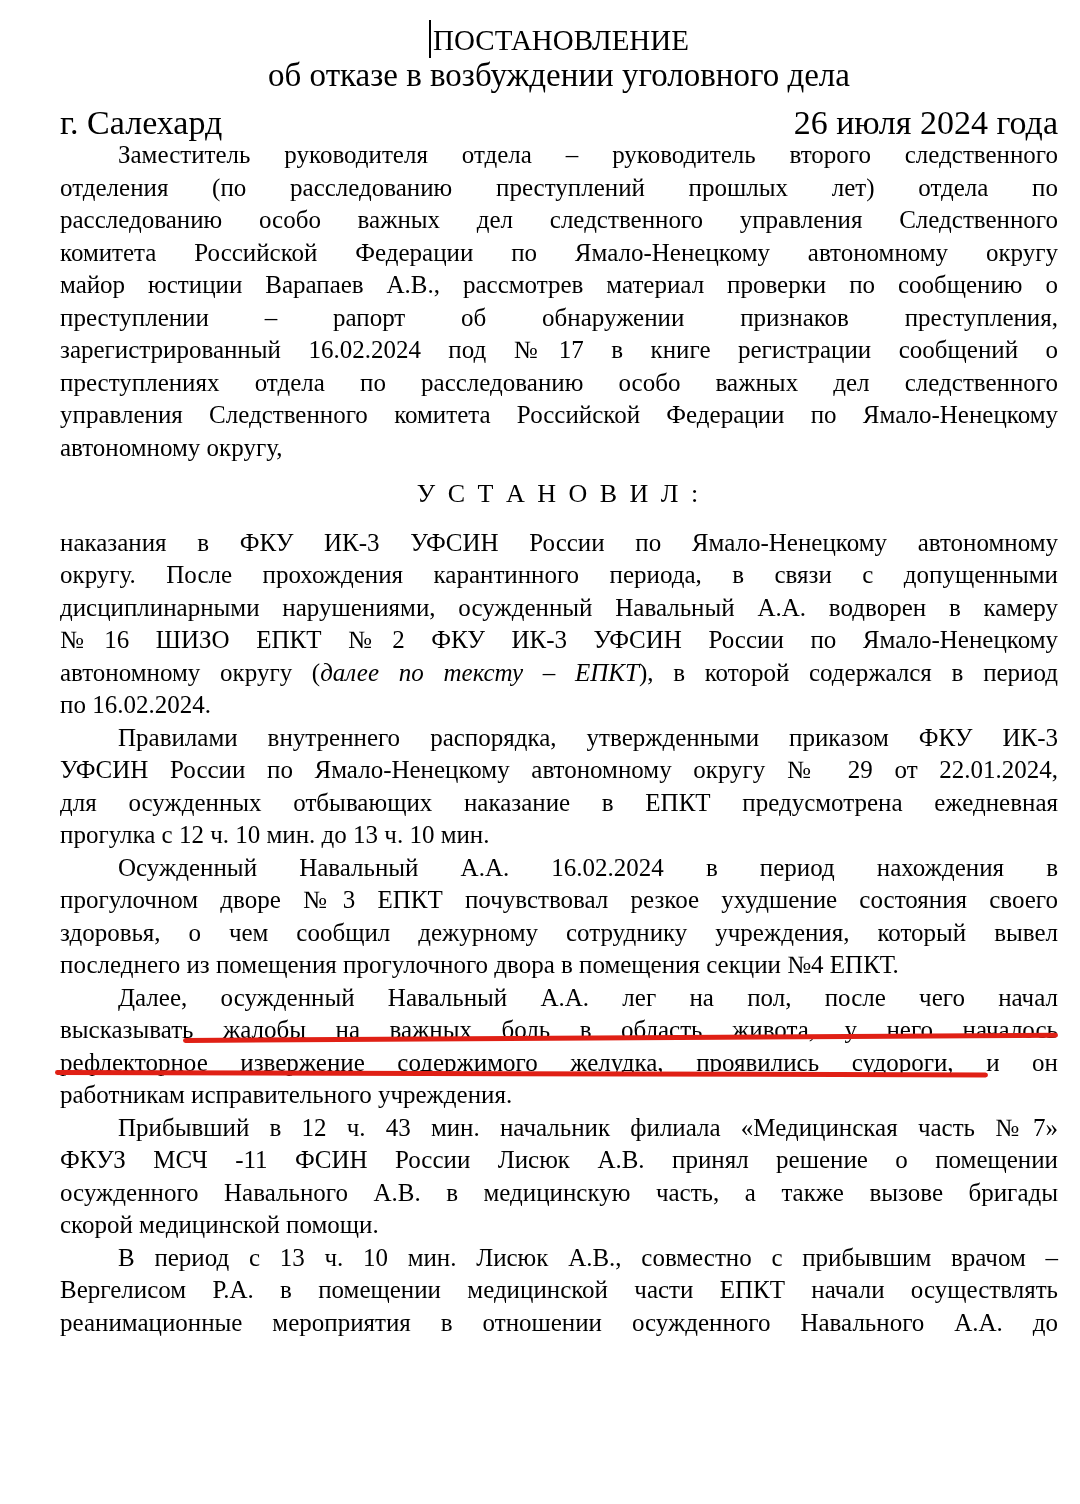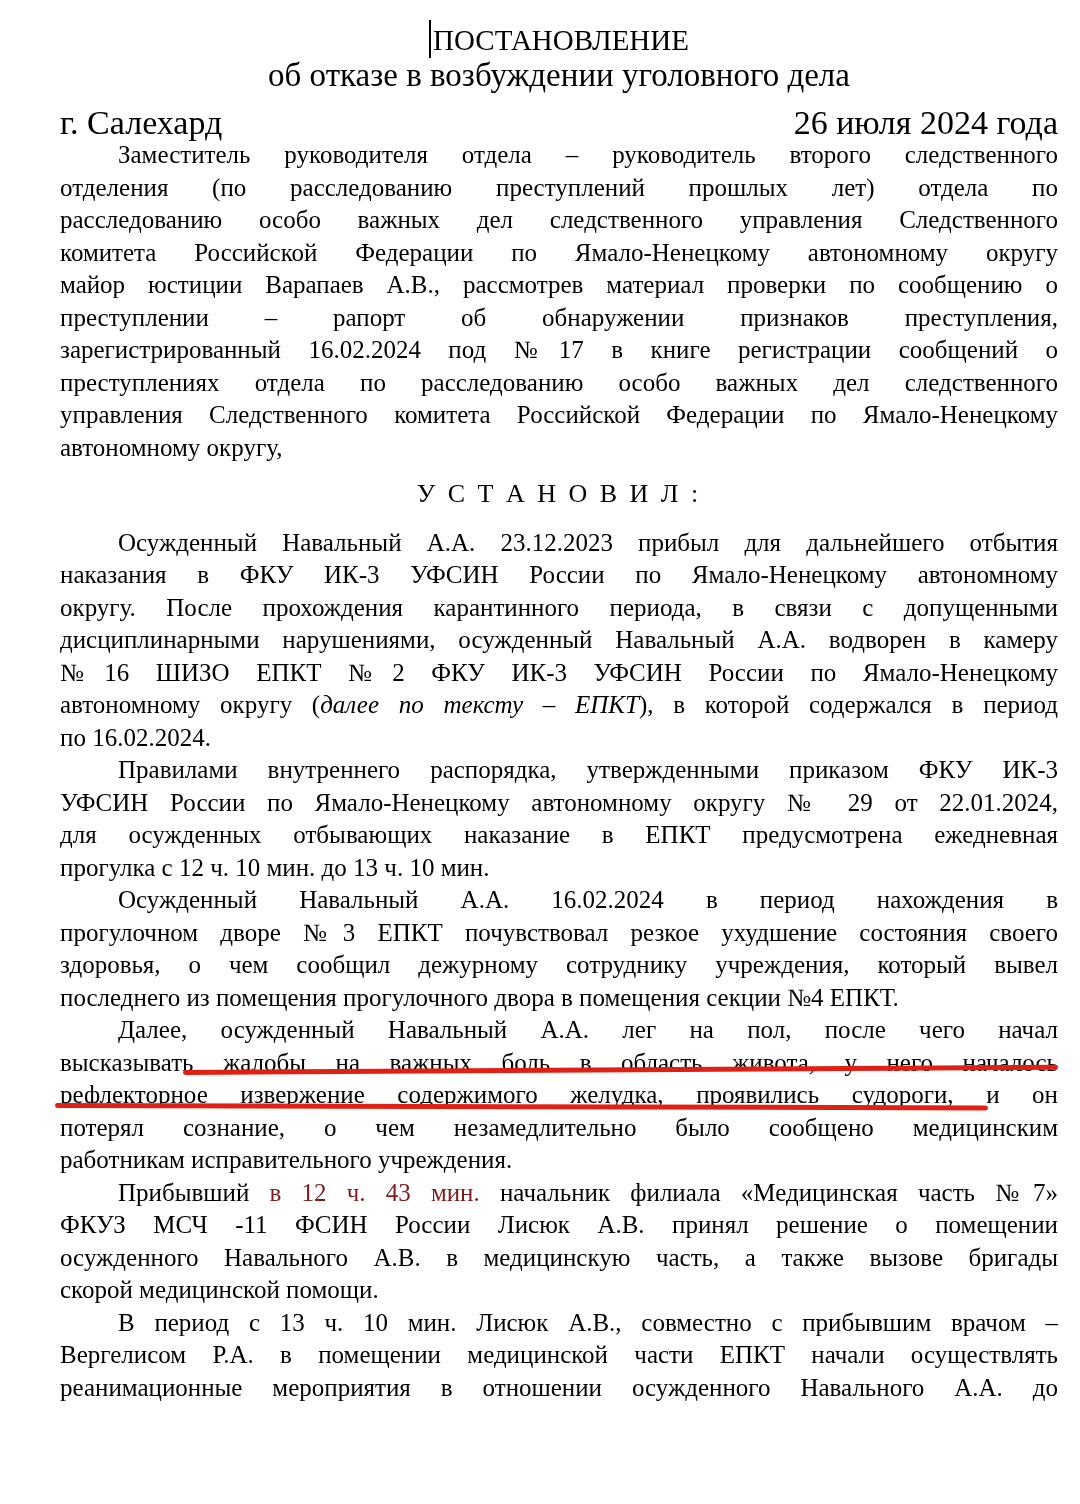--- a/index.html
+++ b/index.html
@@ -57,21 +57,21 @@
   .line.first{text-indent:58px;}
   .line.last{text-align-last:left;-moz-text-align-last:left;}
   .heading{
     text-align:center;
     font-size:26px;
     line-height:32.5px;
     letter-spacing:3px;
     margin:14px 0 16px 0;
   }
   .it{font-style:italic;}
-  .red{color:#7f1d1d;}
+  .red{color:#000000;}
   .redline{
     position:absolute;
     height:5px;
     bottom:4px;
     background:#e02015;
     border-radius:3px;
     transform-origin:left center;
   }
 </style>
 </head>
@@ -99,21 +99,20 @@
           <div class="line"><span>комитета Российской Федерации по Ямало-Ненецкому автономному округу</span></div>
           <div class="line"><span>майор юстиции Варапаев А.В., рассмотрев материал проверки по сообщению о</span></div>
           <div class="line"><span>преступлении – рапорт об обнаружении признаков преступления,</span></div>
           <div class="line"><span>зарегистрированный 16.02.2024 под №17 в книге регистрации сообщений о</span></div>
           <div class="line"><span>преступлениях отдела по расследованию особо важных дел следственного</span></div>
           <div class="line"><span>управления Следственного комитета Российской Федерации по Ямало-Ненецкому</span></div>
           <div class="line last"><span>автономному округу,</span></div>
         </div>
         <div class="heading">У С Т А Н О В И Л :</div>
         <div class="para">
-          <div class="line first"><span>Осужденный Навальный А.А. 23.12.2023 прибыл для дальнейшего отбытия</span></div>
           <div class="line"><span>наказания в ФКУ ИК-3 УФСИН России по Ямало-Ненецкому автономному</span></div>
           <div class="line"><span>округу. После прохождения карантинного периода, в связи с допущенными</span></div>
           <div class="line"><span>дисциплинарными нарушениями, осужденный Навальный А.А. водворен в камеру</span></div>
           <div class="line"><span>№16 ШИЗО ЕПКТ №2 ФКУ ИК-3 УФСИН России по Ямало-Ненецкому</span></div>
           <div class="line"><span>автономному округу (</span><span class="it">далее по тексту – ЕПКТ</span><span>), в которой содержался в период</span></div>
           <div class="line last"><span>по 16.02.2024.</span></div>
         </div>
         <div class="para">
           <div class="line first"><span>Правилами внутреннего распорядка, утвержденными приказом ФКУ ИК-3</span></div>
           <div class="line"><span>УФСИН России по Ямало-Ненецкому автономному округу № 29 от 22.01.2024,</span></div>
@@ -123,21 +122,20 @@
         <div class="para">
           <div class="line first"><span>Осужденный Навальный А.А. 16.02.2024 в период нахождения в</span></div>
           <div class="line"><span>прогулочном дворе №3 ЕПКТ почувствовал резкое ухудшение состояния своего</span></div>
           <div class="line"><span>здоровья, о чем сообщил дежурному сотруднику учреждения, который вывел</span></div>
           <div class="line last"><span>последнего из помещения прогулочного двора в помещения секции №4 ЕПКТ.</span></div>
         </div>
         <div class="para">
           <div class="line first"><span>Далее, осужденный Навальный А.А. лег на пол, после чего начал</span></div>
           <div class="line"><span>высказывать жалобы на важных боль в область живота, у него началось</span><div class="redline" style="left: 12.3%; width: 87.7%; transform: rotate(-0.35deg);"></div></div>
           <div class="line"><span>рефлекторное извержение содержимого желудка, проявились судороги, и он</span><div class="redline" style="left: -0.5%; width: 93.5%; transform: rotate(0.15deg);"></div></div>
-          <div class="line"><span>потерял сознание, о чем незамедлительно было сообщено медицинским</span></div>
           <div class="line last"><span>работникам исправительного учреждения.</span></div>
         </div>
         <div class="para">
           <div class="line first"><span>Прибывший </span><span class="red">в 12 ч. 43 мин.</span><span> начальник филиала «Медицинская часть №7»</span></div>
           <div class="line"><span>ФКУЗ МСЧ -11 ФСИН России Лисюк А.В. принял решение о помещении</span></div>
           <div class="line"><span>осужденного Навального А.В. в медицинскую часть, а также вызове бригады</span></div>
           <div class="line last"><span>скорой медицинской помощи.</span></div>
         </div>
         <div class="para">
           <div class="line first"><span>В период с 13 ч. 10 мин. Лисюк А.В., совместно с прибывшим врачом –</span></div>

